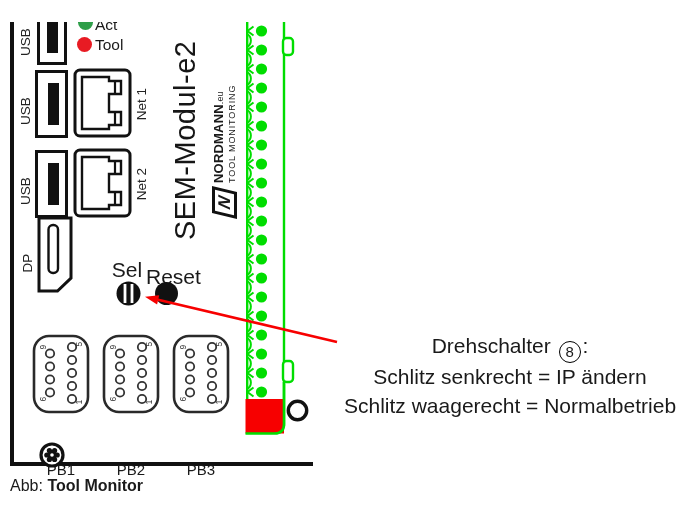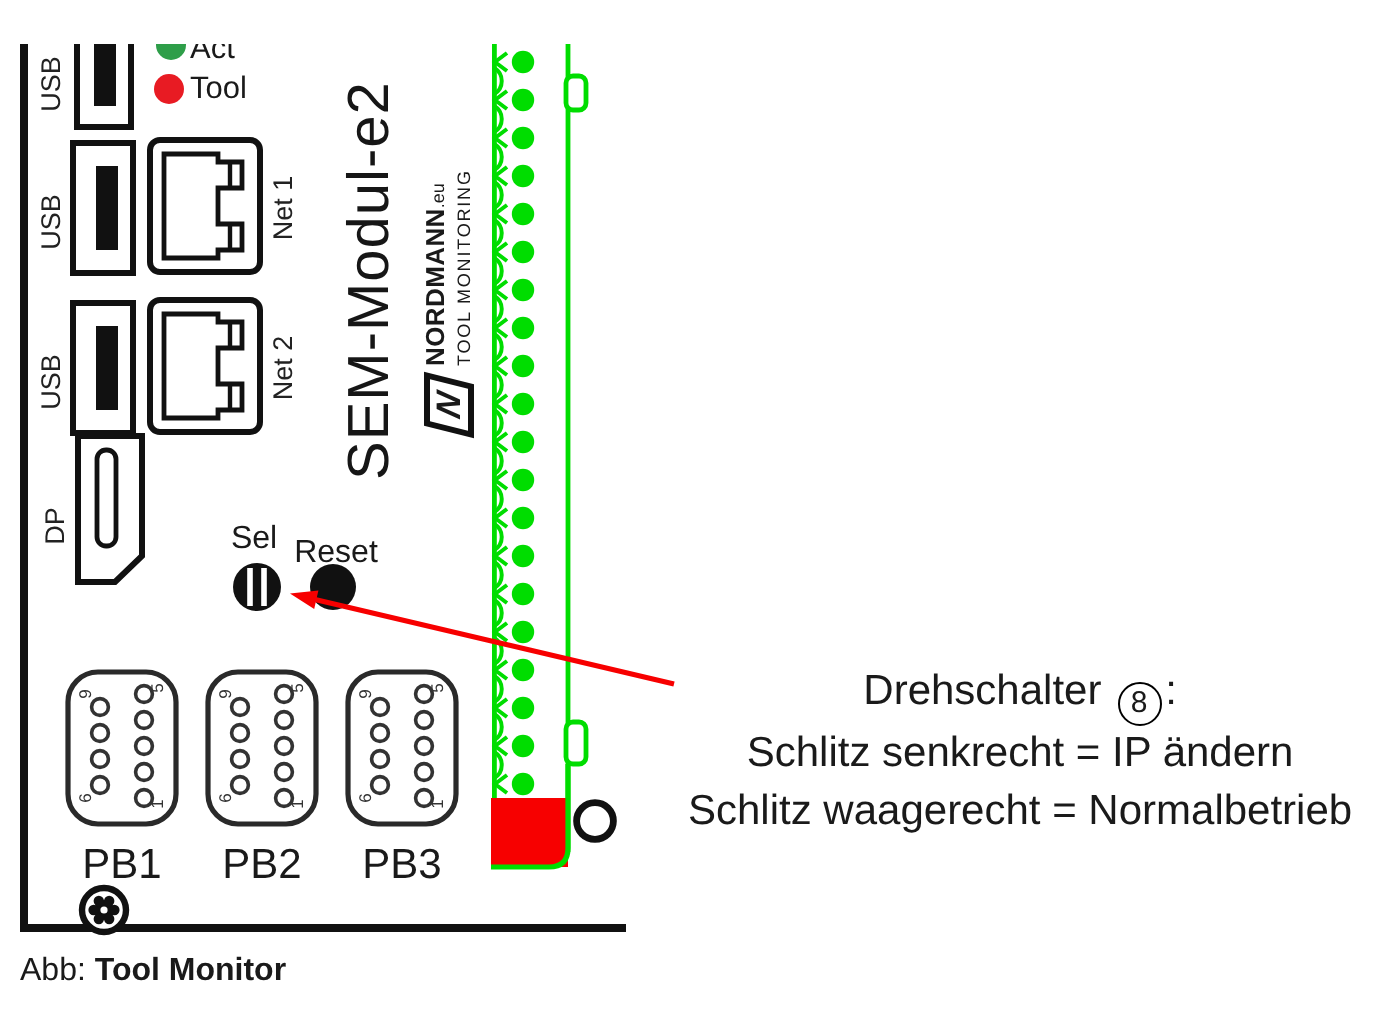--- a/index.html
+++ b/index.html
@@ -41,23 +41,23 @@
   .brand-mark{
     box-sizing:border-box;width:27px;height:25px;border:3px solid #111;
     transform:skewX(-14deg);display:flex;align-items:center;justify-content:center;
     font-weight:bold;font-style:italic;font-size:17px;line-height:1;
   }
   .brand-text{display:flex;flex-direction:column;line-height:1.05;}
   .brand-name{font-weight:bold;font-size:13px;letter-spacing:.2px;}
   .brand-domain{font-weight:normal;font-size:9px;}
   .brand-tagline{font-size:9px;letter-spacing:.9px;margin-top:1px;}
   
-  .ctl-label{font-size:16px;text-align:center;height:17px;line-height:17px;}
-  
-  .db9-label{font-size:21px;width:50px;text-align:center;}
+  .ctl-label{font-size:21px;text-align:center;height:17px;line-height:17px;}
+  
+  .db9-label{font-size:15px;width:50px;text-align:center;margin-top:40px;}
   
   .annotation{left:344px;top:332px;font-size:21px;line-height:28.7px;white-space:nowrap;text-align:center;}
   .badge-8{
     display:inline-flex;align-items:center;justify-content:center;
     box-sizing:border-box;width:22px;height:22px;border:1.6px solid #000;border-radius:50%;
     font-size:15px;margin:0 2px;vertical-align:-4px;
   }
   
   .caption{left:10px;top:477px;font-size:16px;}
   .caption b{font-weight:bold;}

